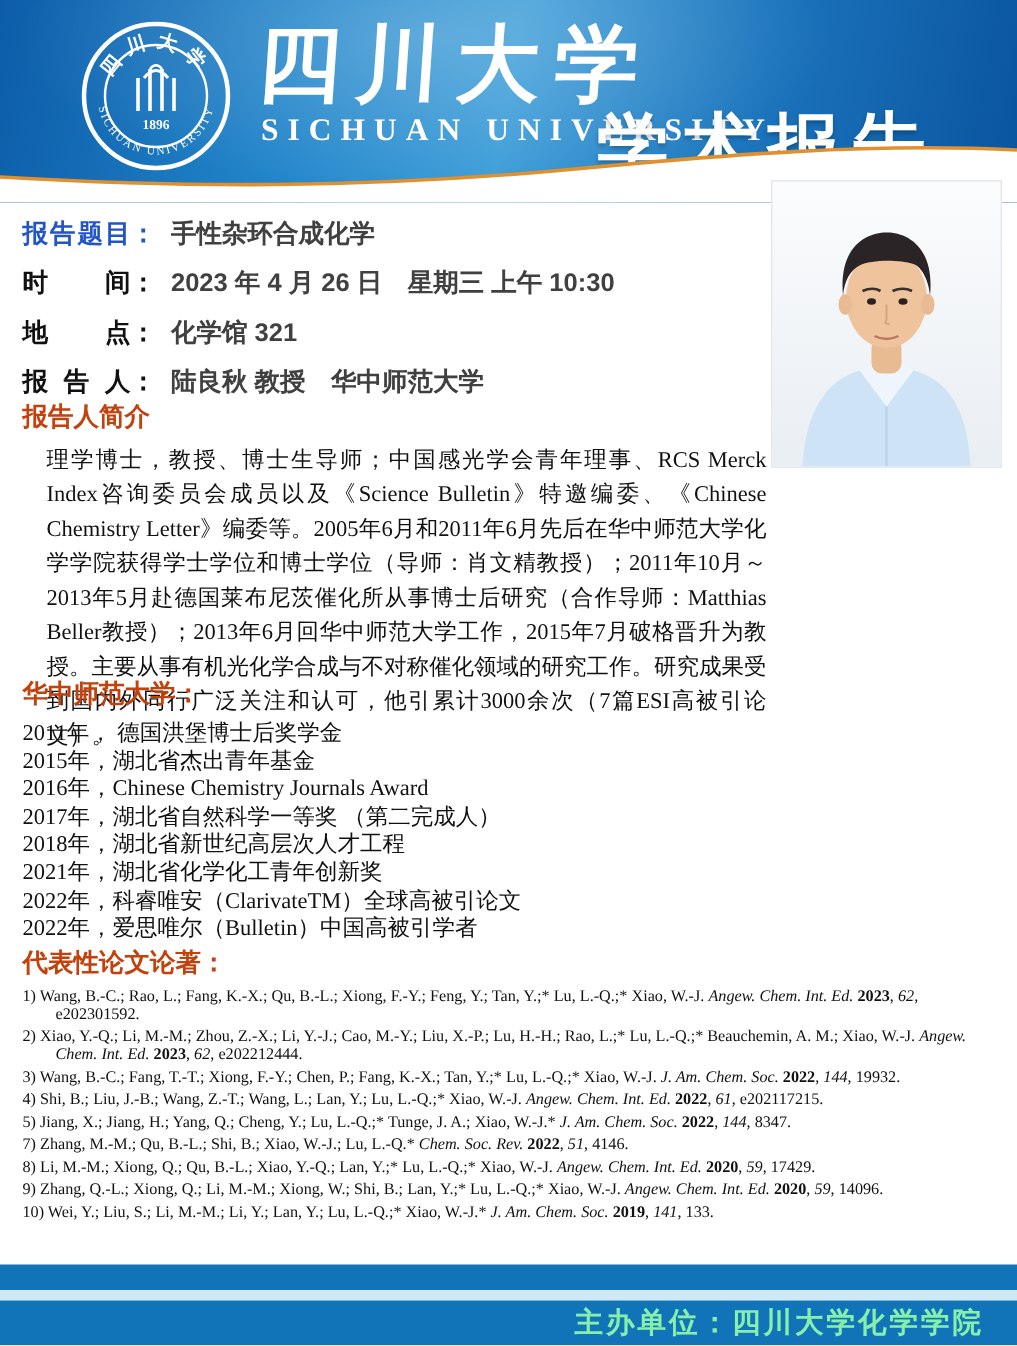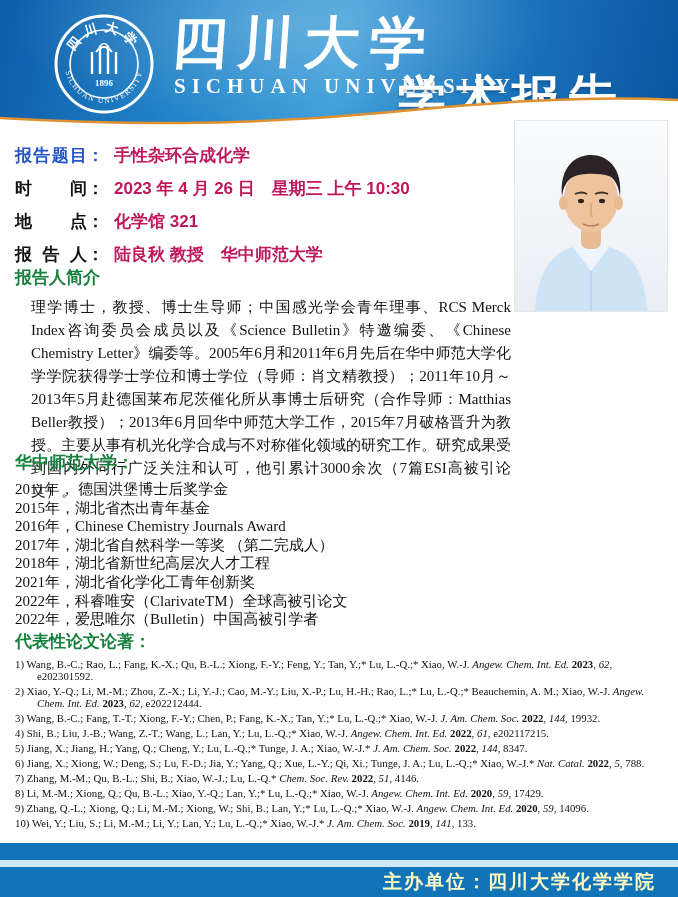--- a/index.html
+++ b/index.html
@@ -23,50 +23,50 @@
   .wave{position:absolute;left:0;bottom:0;width:678px;height:50px;display:block;}
 
   
   .details{position:absolute;top:139px;left:15px;width:495px;
     font-family:"Liberation Sans","DejaVu Sans",sans-serif;font-weight:bold;font-size:17px;}
   .detail-row{height:33px;line-height:33px;white-space:nowrap;}
   .detail-label{display:inline-block;width:72px;text-align:justify;text-align-last:justify;color:#2255c8;}
   .detail-colon{color:#2255c8;}
   .detail-row:first-child .detail-label,.detail-row:first-child .detail-colon{color:#2255c8;}
   .detail-row .detail-label.black,.detail-row .detail-colon.black{color:#111;}
-  .detail-value{margin-left:10px;color:#be185d;}
+  .detail-value{margin-left:10px;color:#404040;}
 
   
   .photo{position:absolute;top:120px;left:514px;width:154px;height:192px;
     border:1px solid #e3e6ea;box-sizing:border-box;background:#f7f9fb;}
   .photo svg{display:block;}
 
   
   .sec-h{margin:0;font-family:"Liberation Sans","DejaVu Sans",sans-serif;
-    font-weight:bold;font-size:17px;color:#15803d;}
+    font-weight:bold;font-size:17px;color:#c2410c;}
   .intro{position:absolute;top:266px;left:15px;width:496px;}
   .intro p{margin:7px 0 0 16px;font-size:15px;line-height:23px;text-align:justify;}
 
   .awards{position:absolute;top:451px;left:15px;width:500px;}
   .awards ul{margin:6px 0 0 0;padding:0;list-style:none;}
   .awards li{font-size:15px;line-height:18.6px;white-space:nowrap;}
 
   .pubs{position:absolute;top:630px;left:15px;width:652px;}
   .pubs .list{margin-top:5px;}
   .pub{font-size:10.8px;line-height:12px;margin-bottom:3px;
        padding-left:22px;text-indent:-22px;}
   .pub i{font-style:italic;}
   .pub b{font-weight:bold;font-style:normal;}
 
   
   .footer-bar1{position:absolute;left:0;top:843px;width:678px;height:17px;background:#1173b8;}
   .footer-stripe{position:absolute;left:0;top:860px;width:678px;height:7px;background:#cfe8f6;}
   .footer-bar2{position:absolute;left:0;top:867px;width:678px;height:30px;background:#1173b8;
     display:flex;align-items:center;justify-content:flex-end;}
-  .footer-text{color:#fef9c3;font-family:"Liberation Sans","DejaVu Sans",sans-serif;
+  .footer-text{color:#86efac;font-family:"Liberation Sans","DejaVu Sans",sans-serif;
     font-weight:bold;font-size:19px;letter-spacing:2px;margin-right:22px;}
 </style>
 </head>
 <body>
 
 <div class="poster">
 
   <div class="banner">
     <svg class="seal" width="104" height="104" viewBox="0 0 104 104">
       <circle cx="52" cy="52" r="48" fill="none" stroke="#fff" stroke-width="3"></circle>
@@ -156,21 +156,20 @@
   </div>
 
   <div class="pubs">
     <h2 class="sec-h">代表性论文论著：</h2>
     <div class="list" id="pubs-list">
         <div class="pub">1) Wang, B.-C.; Rao, L.; Fang, K.-X.; Qu, B.-L.; Xiong, F.-Y.; Feng, Y.; Tan, Y.;* Lu, L.-Q.;* Xiao, W.-J. <i>Angew. Chem. Int. Ed.</i> <b>2023</b>, <i>62</i>, e202301592.</div>
         <div class="pub">2) Xiao, Y.-Q.; Li, M.-M.; Zhou, Z.-X.; Li, Y.-J.; Cao, M.-Y.; Liu, X.-P.; Lu, H.-H.; Rao, L.;* Lu, L.-Q.;* Beauchemin, A. M.; Xiao, W.-J. <i>Angew. Chem. Int. Ed.</i> <b>2023</b>, <i>62</i>, e202212444.</div>
         <div class="pub">3) Wang, B.-C.; Fang, T.-T.; Xiong, F.-Y.; Chen, P.; Fang, K.-X.; Tan, Y.;* Lu, L.-Q.;* Xiao, W.-J. <i>J. Am. Chem. Soc.</i> <b>2022</b>, <i>144</i>, 19932.</div>
         <div class="pub">4) Shi, B.; Liu, J.-B.; Wang, Z.-T.; Wang, L.; Lan, Y.; Lu, L.-Q.;* Xiao, W.-J. <i>Angew. Chem. Int. Ed.</i> <b>2022</b>, <i>61</i>, e202117215.</div>
         <div class="pub">5) Jiang, X.; Jiang, H.; Yang, Q.; Cheng, Y.; Lu, L.-Q.;* Tunge, J. A.; Xiao, W.-J.* <i>J. Am. Chem. Soc.</i> <b>2022</b>, <i>144</i>, 8347.</div>
-        <div class="pub">6) Jiang, X.; Xiong, W.; Deng, S.; Lu, F.-D.; Jia, Y.; Yang, Q.; Xue, L.-Y.; Qi, Xi.; Tunge, J. A.; Lu, L.-Q.;* Xiao, W.-J.* <i>Nat. Catal.</i> <b>2022</b>, <i>5</i>, 788.</div>
         <div class="pub">7) Zhang, M.-M.; Qu, B.-L.; Shi, B.; Xiao, W.-J.; Lu, L.-Q.* <i>Chem. Soc. Rev.</i> <b>2022</b>, <i>51</i>, 4146.</div>
         <div class="pub">8) Li, M.-M.; Xiong, Q.; Qu, B.-L.; Xiao, Y.-Q.; Lan, Y.;* Lu, L.-Q.;* Xiao, W.-J. <i>Angew. Chem. Int. Ed.</i> <b>2020</b>, <i>59</i>, 17429.</div>
         <div class="pub">9) Zhang, Q.-L.; Xiong, Q.; Li, M.-M.; Xiong, W.; Shi, B.; Lan, Y.;* Lu, L.-Q.;* Xiao, W.-J. <i>Angew. Chem. Int. Ed.</i> <b>2020</b>, <i>59</i>, 14096.</div>
         <div class="pub">10) Wei, Y.; Liu, S.; Li, M.-M.; Li, Y.; Lan, Y.; Lu, L.-Q.;* Xiao, W.-J.* <i>J. Am. Chem. Soc.</i> <b>2019</b>, <i>141</i>, 133.</div>
       </div>
   </div>
 
   <div class="footer-bar1"></div>
   <div class="footer-stripe"></div>
   <div class="footer-bar2">

